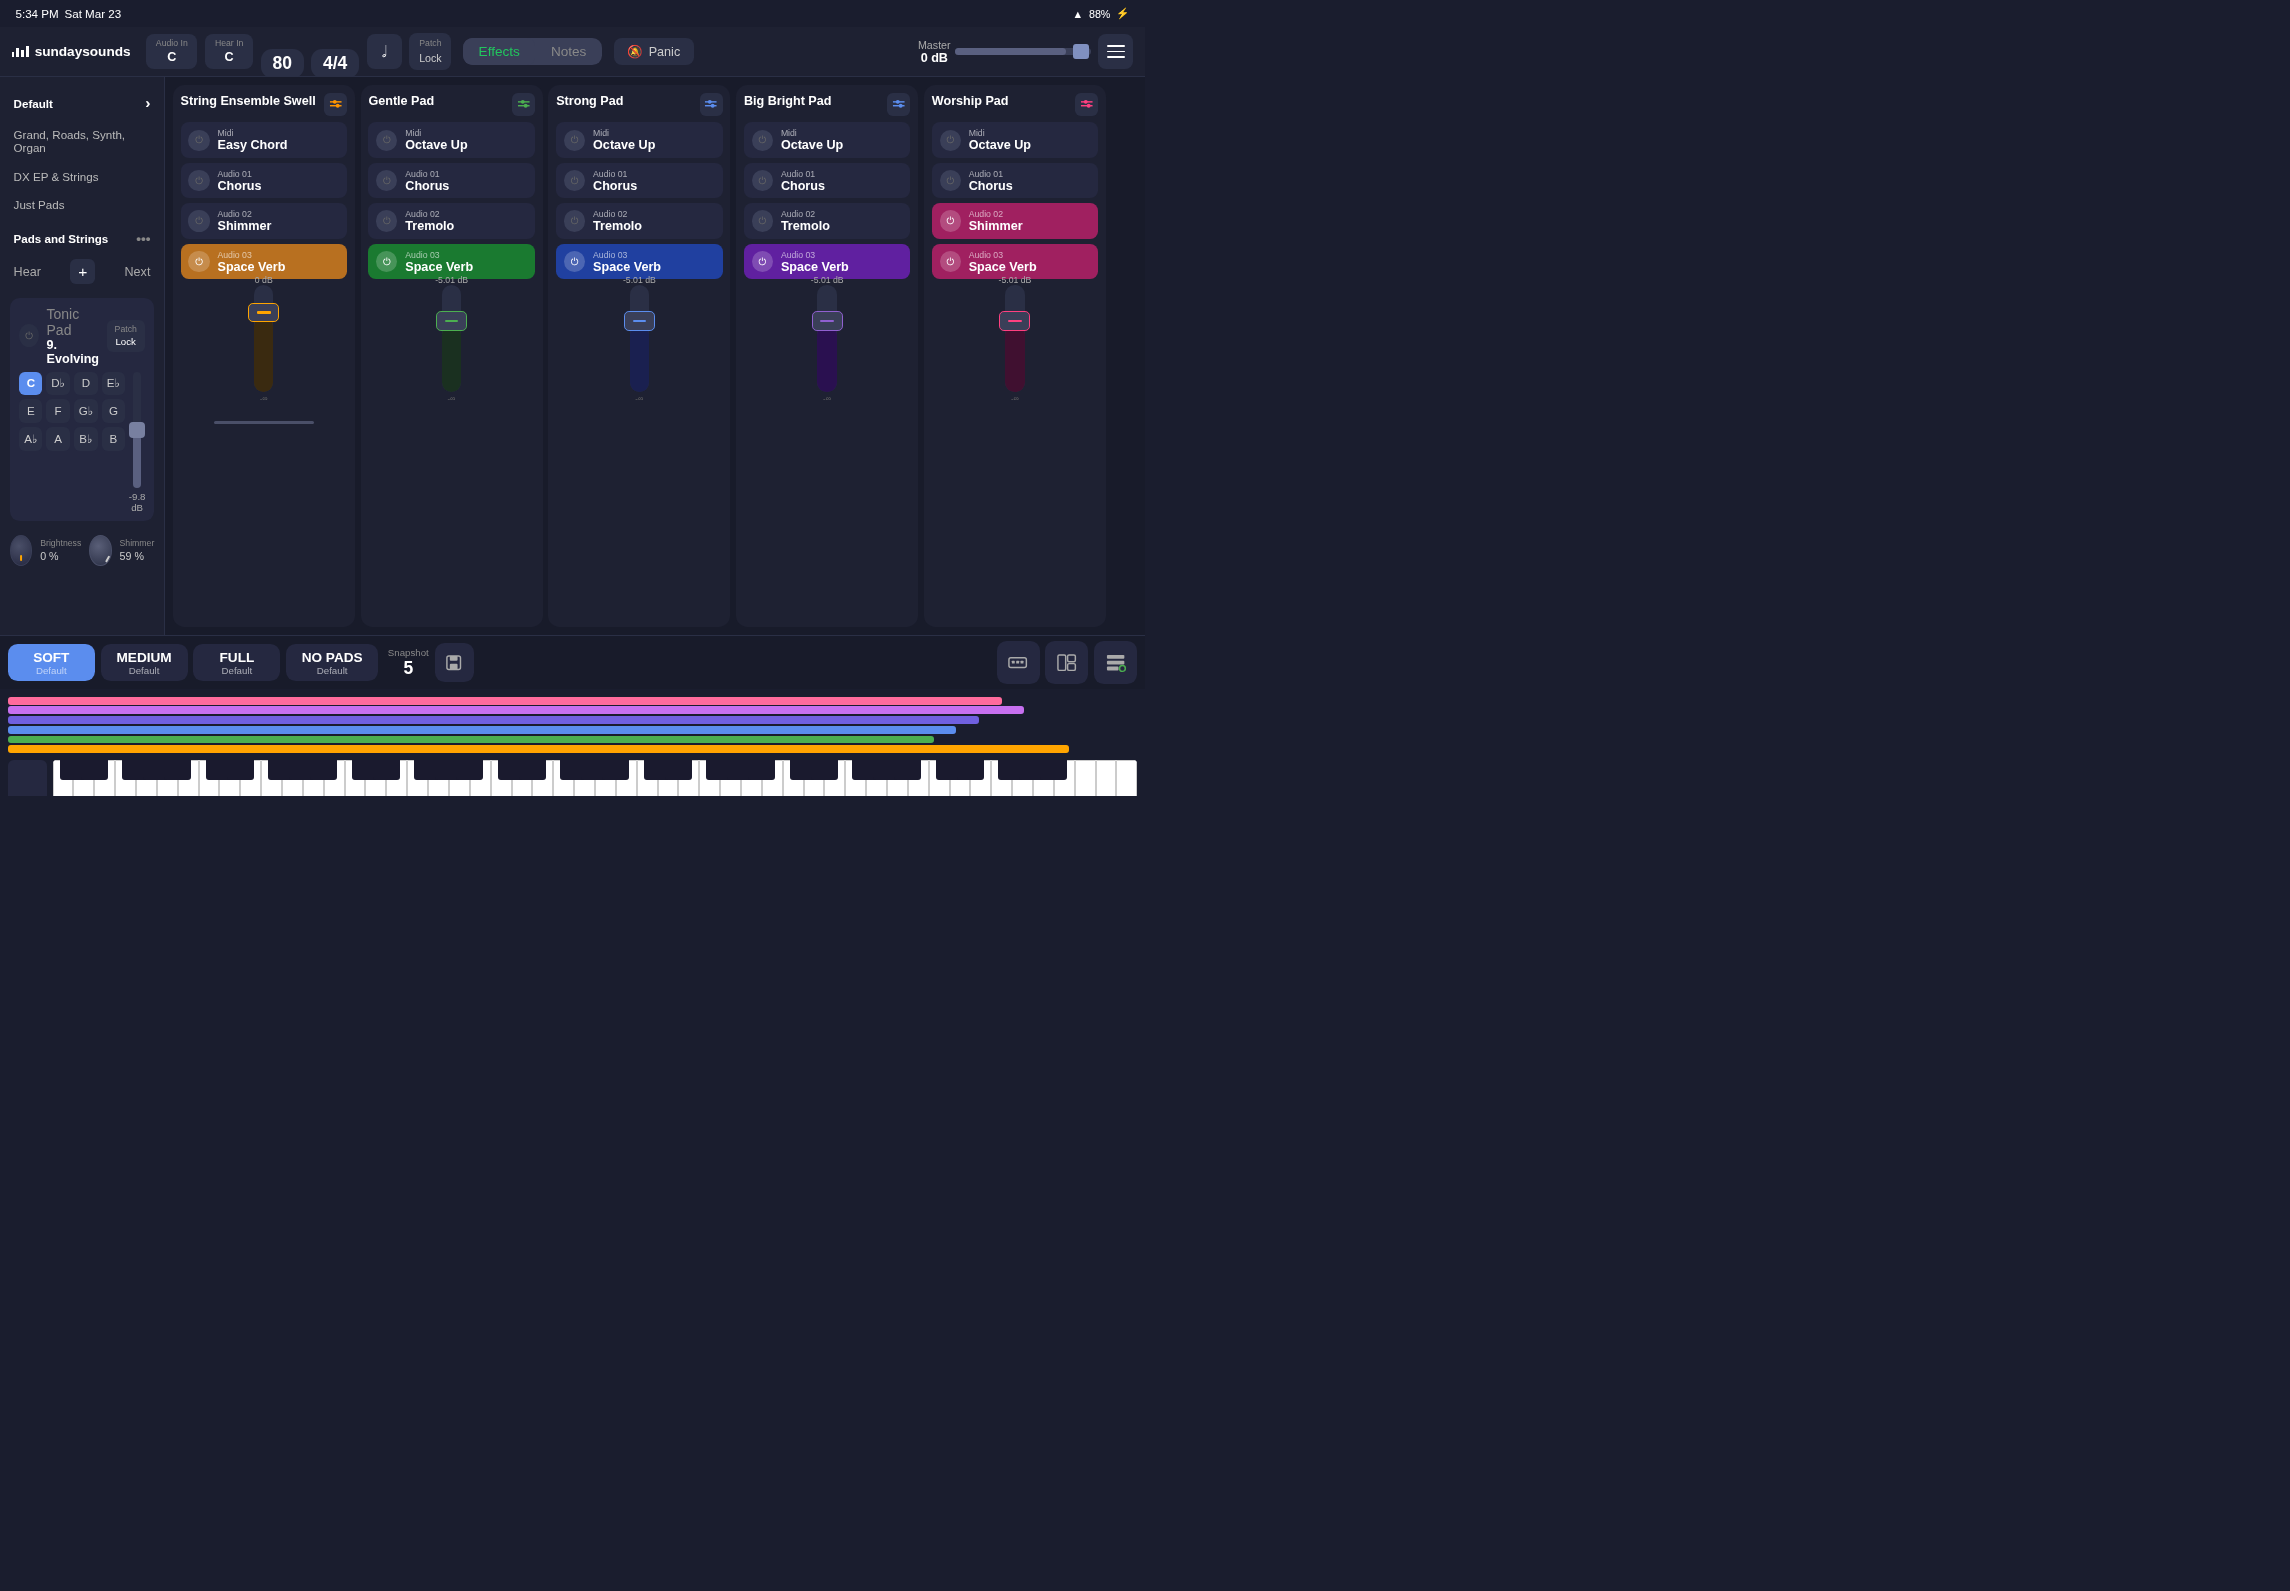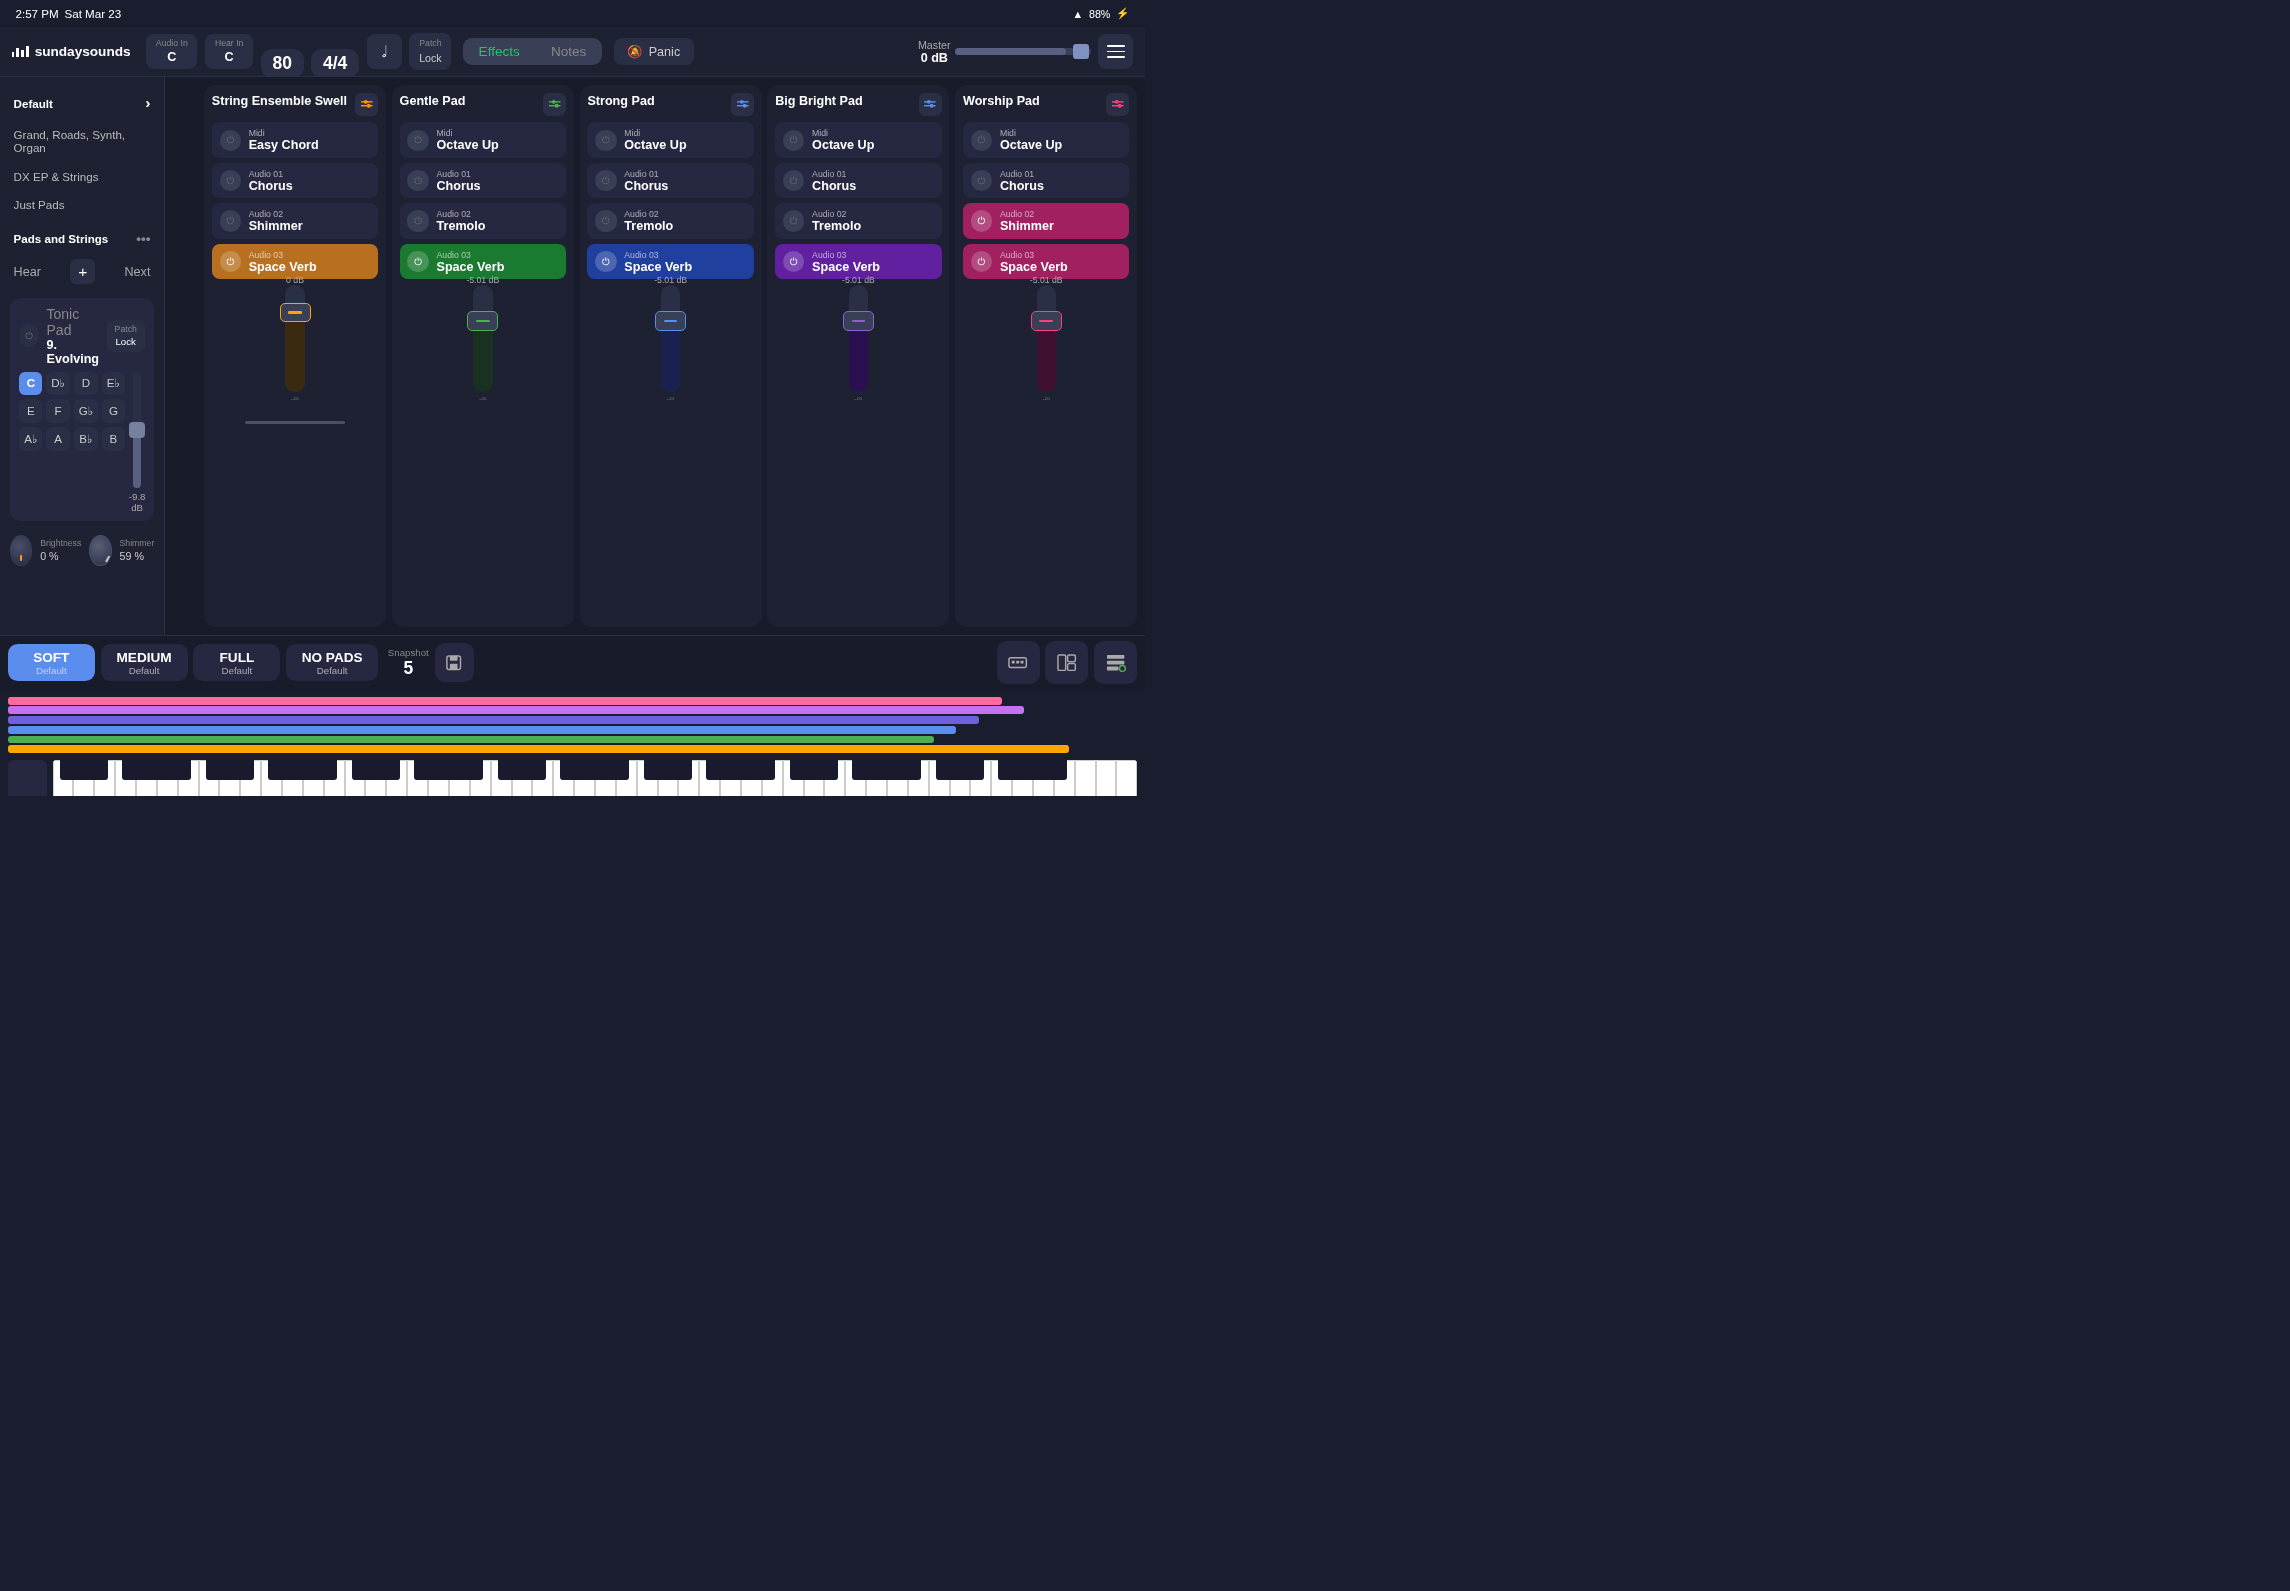--- a/index.html
+++ b/index.html
@@ -361,21 +361,20 @@
     .knob-val { font-size: 10.7px; color: #ccc; }
 
     
     .fx-panel {
       flex: 1;
       overflow-x: auto;
       display: flex;
       gap: 5.8px;
       padding: 7.8px;
       background: #181b2a;
-      justify-content: flex-end;
     }
     .fx-column {
       min-width: 182px;
       background: #1e2132;
       border-radius: 11.6px;
       padding: 7.8px;
       display: flex;
       flex-direction: column;
       gap: 4.9px;
     }
@@ -582,21 +581,21 @@
     }
 
     
     .fx-panel::-webkit-scrollbar { display: none; }
   </style>
 </head>
 <body>
 
 <div class="status-bar">
   <div class="status-left">
-    <span>2:57 PM</span>
+    <span>5:34 PM</span>
     <span>Sat Mar 23</span>
   </div>
   <div class="status-right">
     <span>▲</span>
     <span>88%</span>
     <span>⚡</span>
   </div>
 </div>
 
 <div class="toolbar">

